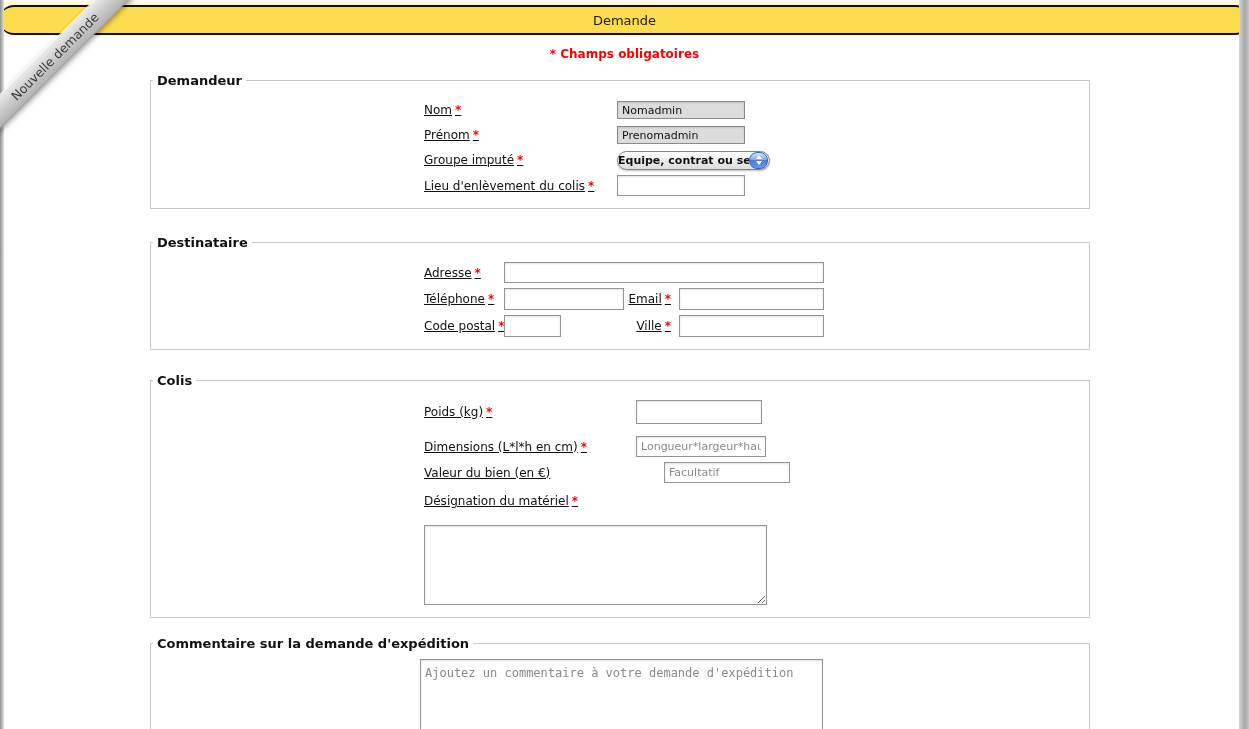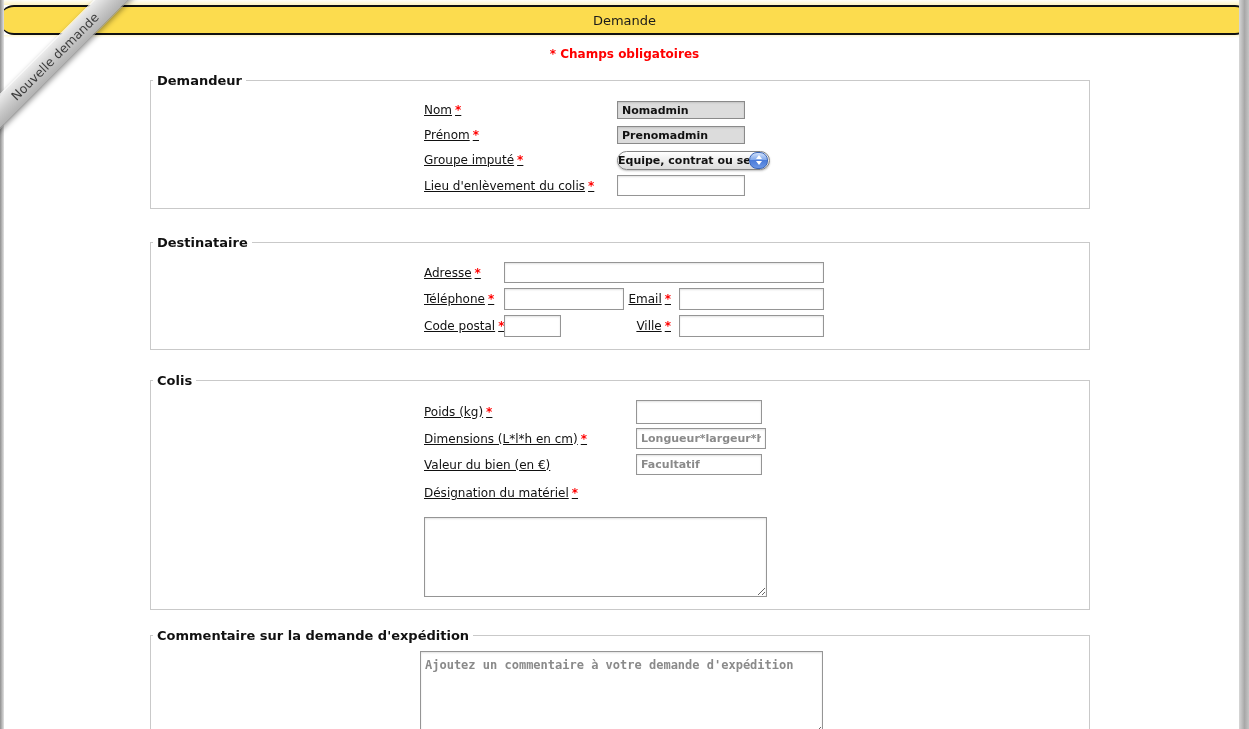--- a/index.html
+++ b/index.html
@@ -90,37 +90,36 @@
 
   input[type="text"], textarea {
     font-family: "DejaVu Sans", "Liberation Sans", sans-serif;
     font-size: 11px;
     border: 1px solid #959595;
     background: #fff;
     padding: 6px 4px;
     box-shadow: inset 0 1px 2px rgba(0,0,0,0.12);
     outline: none;
     color: #111;
-    font-weight: bold;
   }
   input::placeholder, textarea::placeholder { color: #8a8a8a; opacity: 1; }
   input.readonly {
     background: #dcdcdc;
     border: 1px solid #8a8a8a;
   }
   .in-nom    { width: 128px; height: 18px; }
   .in-lieu   { width: 128px; height: 21px; }
   .in-adresse{ width: 320px; height: 21px; }
   .in-cp     { width: 57px;  height: 22px; }
   .in-ville  { width: 145px; height: 22px; }
   .in-tel    { width: 120px; height: 22px; }
   .in-email  { width: 145px; height: 22px; }
   .in-poids  { width: 126px; height: 24px; }
   .in-dim    { width: 130px; height: 21px; font-size: 11.5px; }
-  .in-valeur { width: 126px; height: 21px; font-size: 11.5px; }
+  .in-valeur { width: 126px; height: 21px; font-size: 11.5px; margin-left: 28px; }
   .row-dest  { width: 400px; }
 
   .ta-designation {
     display: block;
     margin: 3px 0 2px 273px;
     width: 343px; height: 80px;
     resize: both;
   }
   .ta-commentaire {
     display: block;
@@ -226,21 +225,21 @@
   <div class="row row-dest">
     <span class="lbl lbl-w80"><span>Code postal</span><span class="ast">*</span></span>
     <input type="text" class="in-cp" style="">
     <span class="lbl lbl-right"><span>Ville</span><span class="ast">*</span></span>
     <input type="text" class="in-ville" style="">
   </div>
 </fieldset>
 
 <fieldset class="fs-colis">
   <legend>Colis</legend>
-  <div class="row" style="margin-bottom:4px">
+  <div class="row" style="margin-bottom:12px">
     <span class="lbl lbl-w212"><span>Poids (kg)</span><span class="ast">*</span></span>
     <input type="text" class="in-poids" style="">
   </div>
   <div class="row" style="margin-bottom:5px">
     <span class="lbl lbl-w212"><span>Dimensions (L*l*h en cm)</span><span class="ast">*</span></span>
     <input type="text" class="in-dim" placeholder="Longueur*largeur*hauteur" style="">
   </div>
   <div class="row" style="margin-bottom:8px">
     <span class="lbl lbl-w212"><span>Valeur du bien (en €)</span></span>
     <input type="text" class="in-valeur" placeholder="Facultatif" style="">

